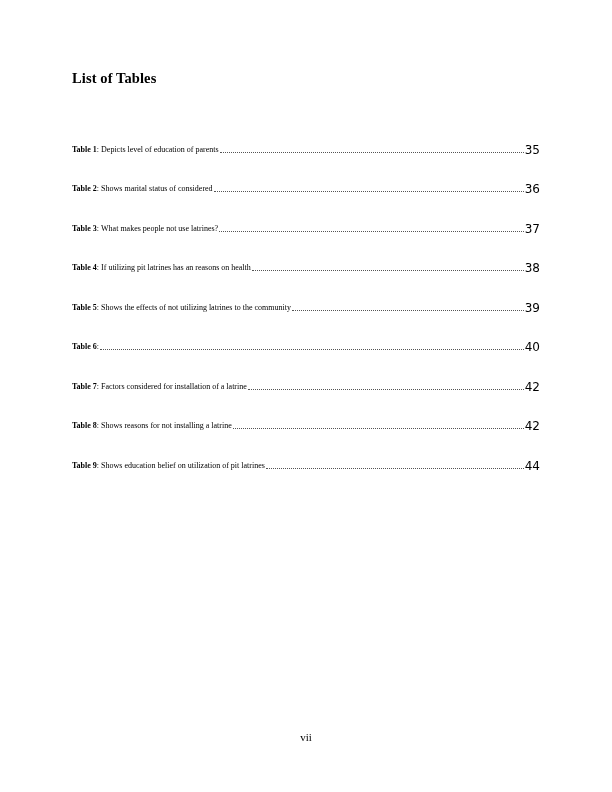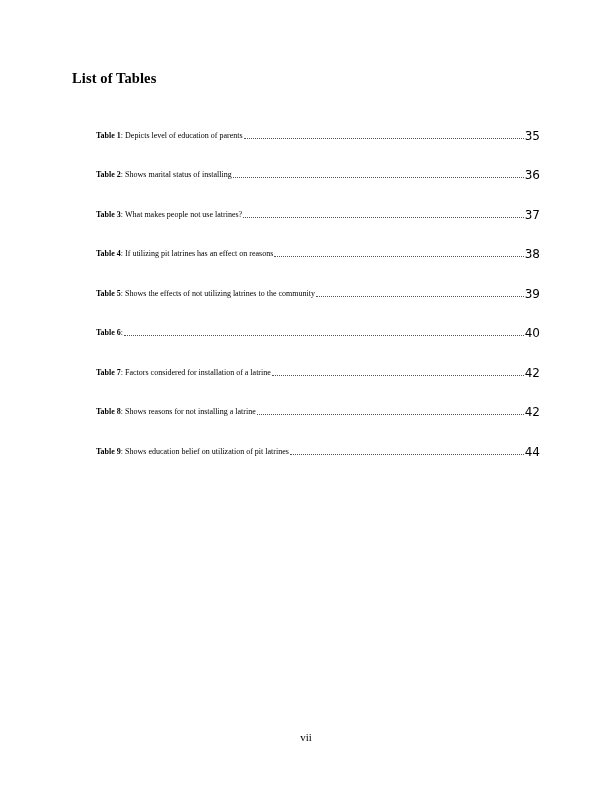--- a/index.html
+++ b/index.html
@@ -33,26 +33,25 @@
       letter-spacing: 0.1px;
     }
     .toc {
       position: absolute;
       left: 72px;
       top: 116px;
       width: 468px;
     }
     .toc-entry {
       display: flex;
-      align-items: center;
+      align-items: flex-end;
       height: 39.5px;
       font-size: 8px;
       line-height: 12px;
       white-space: nowrap;
-      margin-left: 24px;
     }
     .toc-label {
       font-family: "Liberation Serif", serif;
       font-weight: bold;
     }
     .toc-colon {
       font-family: "Liberation Serif", serif;
     }
     .toc-title {
       font-family: "Liberation Serif", serif;
@@ -98,35 +97,35 @@
     <div class="toc-entry">
       <span class="toc-label">Table 1</span>
         <span class="toc-colon">:</span>
       <span class="toc-title">Depicts level of education of parents</span>
       <span class="toc-leader"></span>
       <span class="toc-page">35</span>
     </div>
     <div class="toc-entry">
       <span class="toc-label">Table 2</span>
         <span class="toc-colon">:</span>
-      <span class="toc-title">Shows marital status of installing</span>
+      <span class="toc-title">Shows marital status of considered</span>
       <span class="toc-leader"></span>
       <span class="toc-page">36</span>
     </div>
     <div class="toc-entry">
       <span class="toc-label">Table 3</span>
         <span class="toc-colon">:</span>
       <span class="toc-title">What makes people not use latrines?</span>
       <span class="toc-leader"></span>
       <span class="toc-page">37</span>
     </div>
     <div class="toc-entry">
       <span class="toc-label">Table 4</span>
         <span class="toc-colon">:</span>
-      <span class="toc-title">If utilizing pit latrines has an effect on reasons</span>
+      <span class="toc-title">If utilizing pit latrines has an reasons on health</span>
       <span class="toc-leader"></span>
       <span class="toc-page">38</span>
     </div>
     <div class="toc-entry">
       <span class="toc-label">Table 5</span>
         <span class="toc-colon">:</span>
       <span class="toc-title">Shows the effects of not utilizing latrines to the community</span>
       <span class="toc-leader"></span>
       <span class="toc-page">39</span>
     </div>

